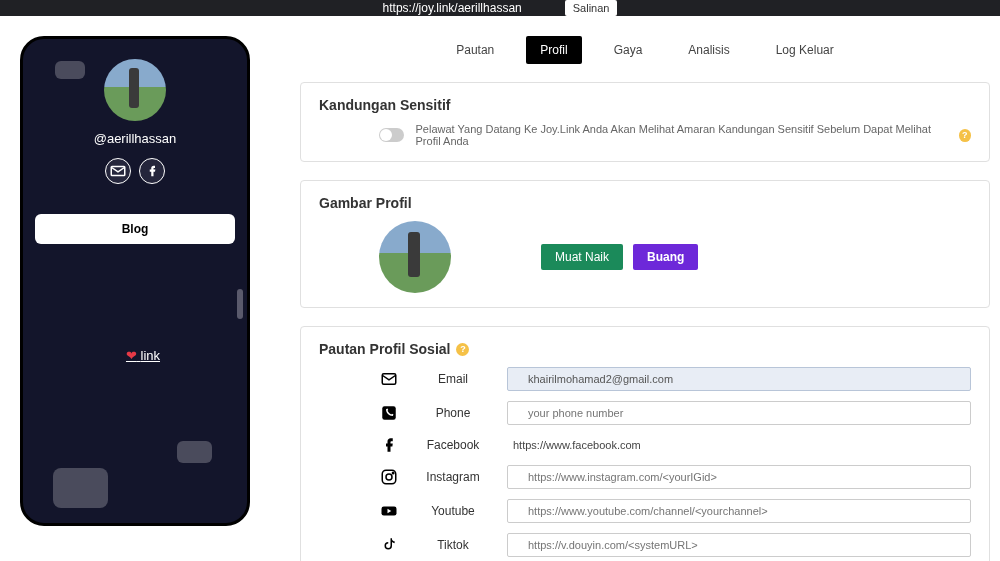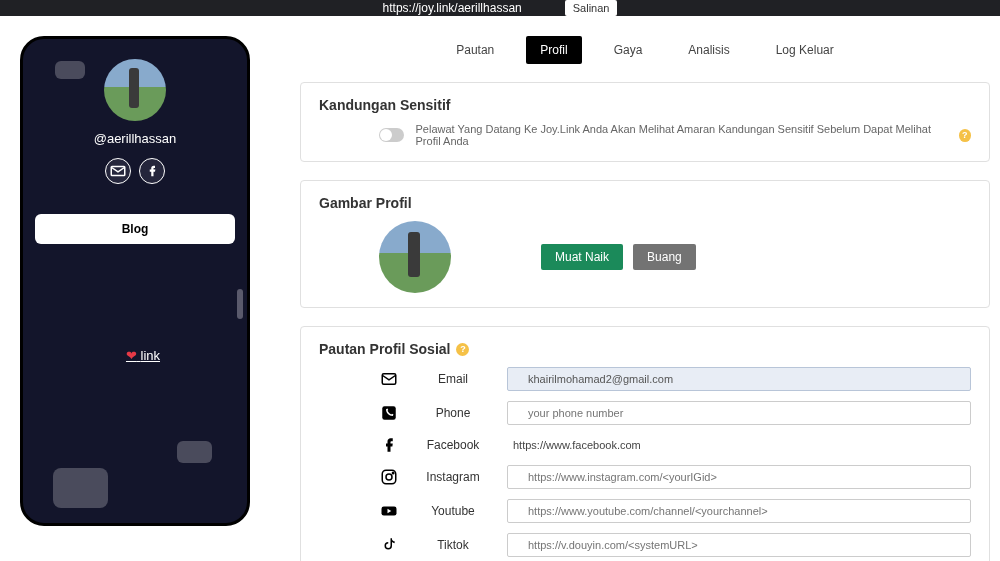--- a/index.html
+++ b/index.html
@@ -37,21 +37,21 @@
     .toggle { width: 26px; height: 14px; background: #ccc; border-radius: 8px; position: relative; cursor: pointer; }
     .toggle::after { content: ''; position: absolute; left: 1px; top: 1px; width: 12px; height: 12px; background: #fff; border-radius: 50%; }
     .toggle-label { font-size: 11px; color: #666; display: flex; align-items: center; gap: 4px; }
     
     .gambar-row { display: flex; align-items: center; gap: 90px; padding-left: 60px; }
     .profile-img { width: 72px; height: 72px; border-radius: 50%; background: linear-gradient(to bottom, #88aacc 0%, #88aacc 45%, #6a9b5a 45%, #6a9b5a 100%); position: relative; overflow: hidden; }
     .profile-img::after { content: ''; position: absolute; left: 40%; top: 15%; width: 12px; height: 45px; background: #3a3a3a; border-radius: 3px; }
     .btn-row { display: flex; gap: 10px; }
     .btn { padding: 6px 14px; border: none; color: #fff; font-size: 12px; cursor: pointer; border-radius: 2px; }
     .btn-upload { background: #1b8a5a; }
-    .btn-remove { background: #737373; }
+    .btn-remove { background: #6d28d9; font-weight: bold; }
     
     .info-tip { display: inline-block; width: 13px; height: 13px; background: #f5c147; color: #fff; border-radius: 50%; text-align: center; line-height: 13px; font-size: 9px; font-weight: bold; }
     
     .social-field { display: flex; align-items: center; gap: 14px; margin-bottom: 10px; padding-left: 60px; }
     .social-field .icon { width: 20px; height: 20px; display: flex; align-items: center; justify-content: center; }
     .social-field .label { width: 80px; font-size: 12px; color: #333; text-align: center; }
     .social-field .input-wrap { flex: 1; }
     .social-field input { width: 100%; padding: 5px 20px; border: 1px solid #ccc; font-size: 11px; color: #555; border-radius: 2px; }
     .social-field input.filled { background: #e8edf5; border-color: #b8c5d8; }
     .social-field .static-text { font-size: 11px; color: #444; padding-left: 6px; }

